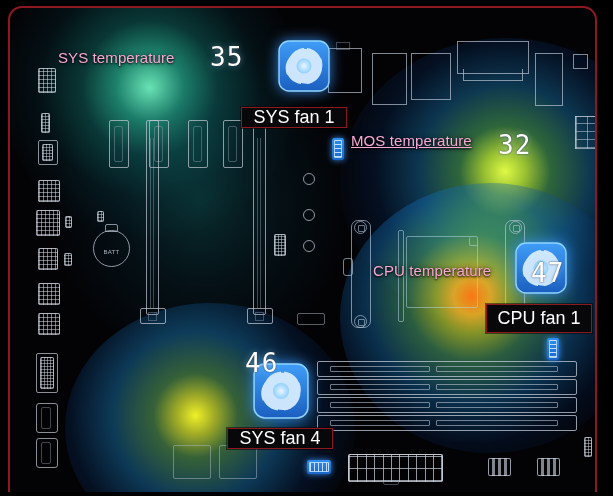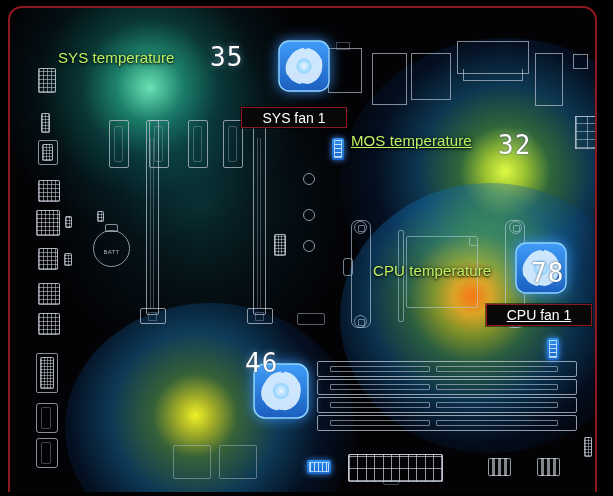--- a/index.html
+++ b/index.html
@@ -164,36 +164,36 @@
     content:"";position:absolute;left:2px;top:2px;right:2px;bottom:2px;
     border:1px solid rgba(190,225,255,.85);border-radius:1px;
     background:repeating-linear-gradient(0deg, rgba(220,240,255,.85) 0 1px, rgba(0,0,0,0) 1px 4px);
   }
   .fanhdr.horz::after{
     background:repeating-linear-gradient(90deg, rgba(220,240,255,.85) 0 1px, rgba(0,0,0,0) 1px 4px);
   }
 
   
   .temp-label{
-    position:absolute;color:#bef264;font-size:15px;letter-spacing:.1px;
+    position:absolute;color:#f9a8d4;font-size:15px;letter-spacing:.1px;
     font-family:"Liberation Sans",sans-serif;white-space:nowrap;
     text-shadow:0 0 5px rgba(0,0,0,.75), 0 1px 2px rgba(0,0,0,.9);
   }
   .temp-value{
     position:absolute;color:#fff;font-size:26px;letter-spacing:1px;
     font-family:"DejaVu Sans Mono",monospace;font-weight:400;
     white-space:nowrap;
     text-shadow:0 0 6px rgba(160,210,255,.55), 0 0 2px rgba(0,0,0,.8);
   }
 
   
   .callout{
     position:absolute;box-sizing:border-box;
     background:#08080a;border:1px solid #8e1820;
-    color:#fff;font-size:14px;font-family:"Liberation Sans",sans-serif;
+    color:#fff;font-size:18px;font-family:"Liberation Sans",sans-serif;
     display:flex;align-items:center;justify-content:center;
     white-space:nowrap;
     box-shadow:0 0 0 1px rgba(0,0,0,.5);
   }
 
   
   #bottom-band{position:absolute;left:0;bottom:0;width:613px;height:4px;background:#000;}
 </style>
 </head>
 <body>
@@ -376,24 +376,25 @@
         </svg>
       </div>
 
       <div class="temp-label" style="left:48px;top:41px;">SYS temperature</div>
       <div class="temp-value" style="left:200px;top:34px;">35</div>
 
       <div class="temp-label" style="left:341px;top:124px;text-decoration:underline;">MOS temperature</div>
       <div class="temp-value" style="left:488px;top:122px;">32</div>
 
       <div class="temp-label" style="left:363px;top:254px;">CPU temperature</div>
-      <div class="temp-value" style="left:521px;top:250px;z-index:6;">78</div>
+      <div class="temp-value" style="left:521px;top:250px;z-index:6;">47</div>
 
       <div class="temp-value" style="left:235px;top:340px;z-index:6;">46</div>
 
       <div class="callout" style="left:231px;top:99px;width:106px;height:21px;">SYS fan 1</div>
-      <div class="callout" style="left:476px;top:296px;width:106px;height:22px;text-decoration:underline;">CPU fan 1</div>
+      <div class="callout" style="left:476px;top:296px;width:106px;height:29px;">CPU fan 1</div>
+      <div class="callout" style="left:217px;top:420px;width:106px;height:21px;">SYS fan 4</div>
 
     </div>
   </div>
 
   <div id="bottom-band"></div>
 </div>
 
 </body></html>

